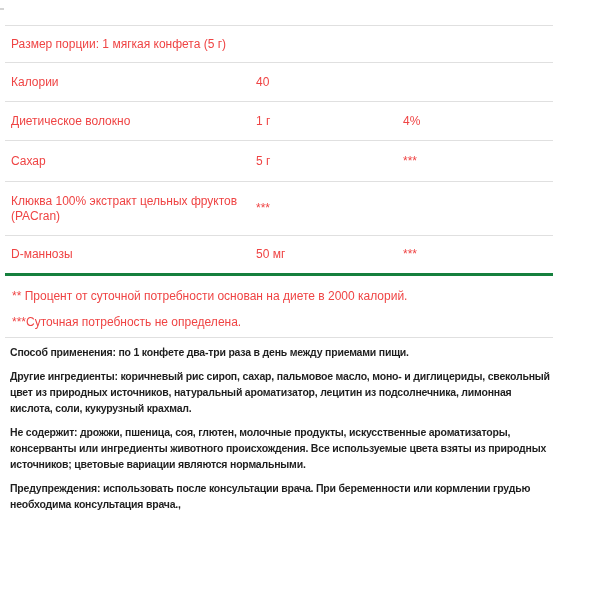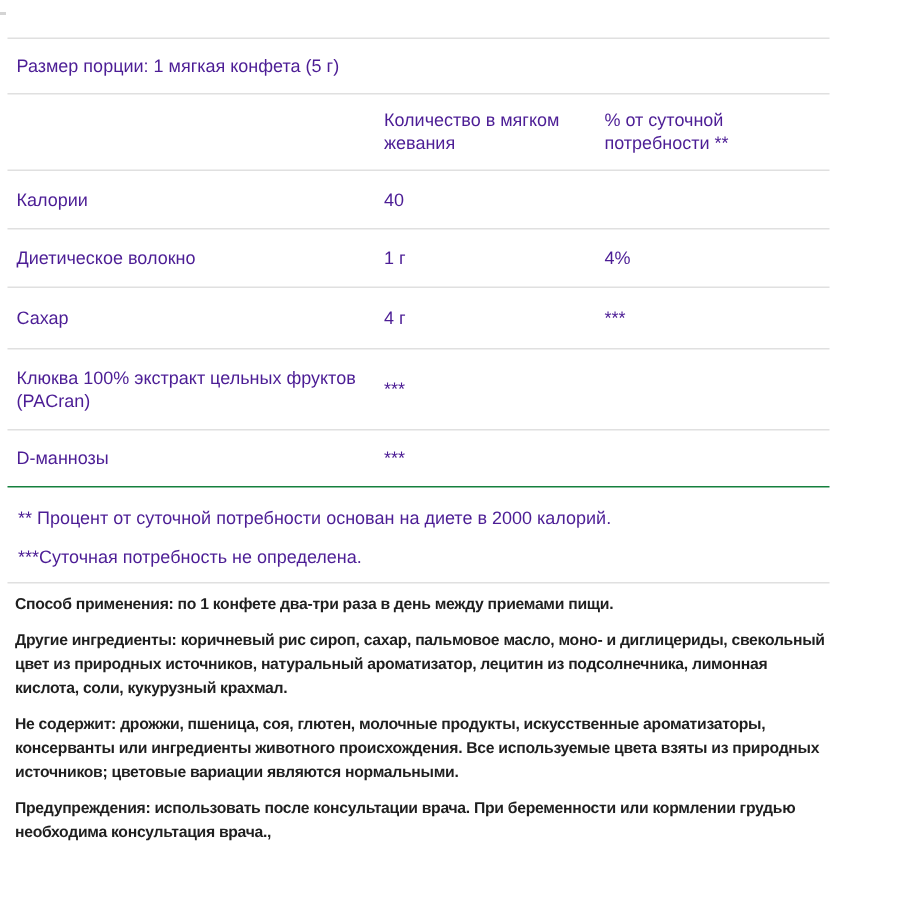--- a/index.html
+++ b/index.html
@@ -7,34 +7,34 @@
   body { font-family: "Liberation Sans", sans-serif; }
   .page { position: relative; width: 600px; height: 600px; background: #fff; overflow: hidden; }
 
   .edge-artifact { position: absolute; left: 0; top: 8px; width: 4px; height: 2px; background: #d4d4d4; }
 
   .facts {
     margin: 25px 0 0 5px;
     width: 548px;
     font-size: 12px;
     line-height: 15px;
-    color: #4c1d95;
+    color: #ef4444;
   }
   .row { border-top: 1px solid #e0e0e0; display: flex; align-items: center; padding-left: 6px; }
   .serving-row { height: 37px; }
   .c1 { width: 245px; padding-right: 8px; }
   .c2 { width: 147px; }
   .c3 { flex: 1; }
   .header-row { height: 51px; }
   .header-row .c2, .header-row .c3 { align-self: center; }
   .header-row .c3 div { max-width: 122px; }
   .header-row .c2 div { max-width: 140px; }
 
   .footnotes {
-    border-top: 1px solid #15803d;
+    border-top: 3px solid #15803d;
     height: 64px;
     padding: 13px 0 0 7px;
   }
   .footnotes p { margin-bottom: 11px; }
 
   .info {
     margin-left: 5px;
     width: 548px;
     border-top: 1px solid #e0e0e0;
     padding: 6px 3px 0 5px;
@@ -51,56 +51,48 @@
 
 <div class="page">
   <div class="edge-artifact"></div>
 
   <div class="facts">
 
     <div class="row serving-row">
       <span>Размер порции: 1 мягкая конфета (5 г)</span>
     </div>
 
-    <div class="row header-row">
-      <div class="c1"></div>
-      <div class="c2">
-        <div>Количество в мягком жевания</div>
-      </div>
-      <div class="c3">
-        <div>% от суточной потребности **</div>
-      </div>
-    </div>
 
     <div class="row" style="height:39px">
       <div class="c1">Калории</div>
       <div class="c2">40</div>
       <div class="c3"></div>
     </div>
 
 
     <div class="row" style="height:39px">
       <div class="c1">Диетическое волокно</div>
       <div class="c2">1 г</div>
       <div class="c3">4%</div>
     </div>
 
     <div class="row" style="height:41px">
       <div class="c1">Сахар</div>
-      <div class="c2">4 г</div>
+      <div class="c2">5 г</div>
       <div class="c3">***</div>
     </div>
 
     <div class="row" style="height:54px">
       <div class="c1">Клюква 100% экстракт цельных фруктов (PACran)</div>
       <div class="c3">***</div>
     </div>
 
     <div class="row" style="height:38px">
       <div class="c1">D-маннозы</div>
+      <div class="c2">50 мг</div>
       <div class="c3">***</div>
     </div>
 
     <div class="footnotes">
       <p>** Процент от суточной потребности основан на диете в 2000 калорий.</p>
       <p>***Суточная потребность не определена.</p>
     </div>
   </div>
 
   <div class="info">

